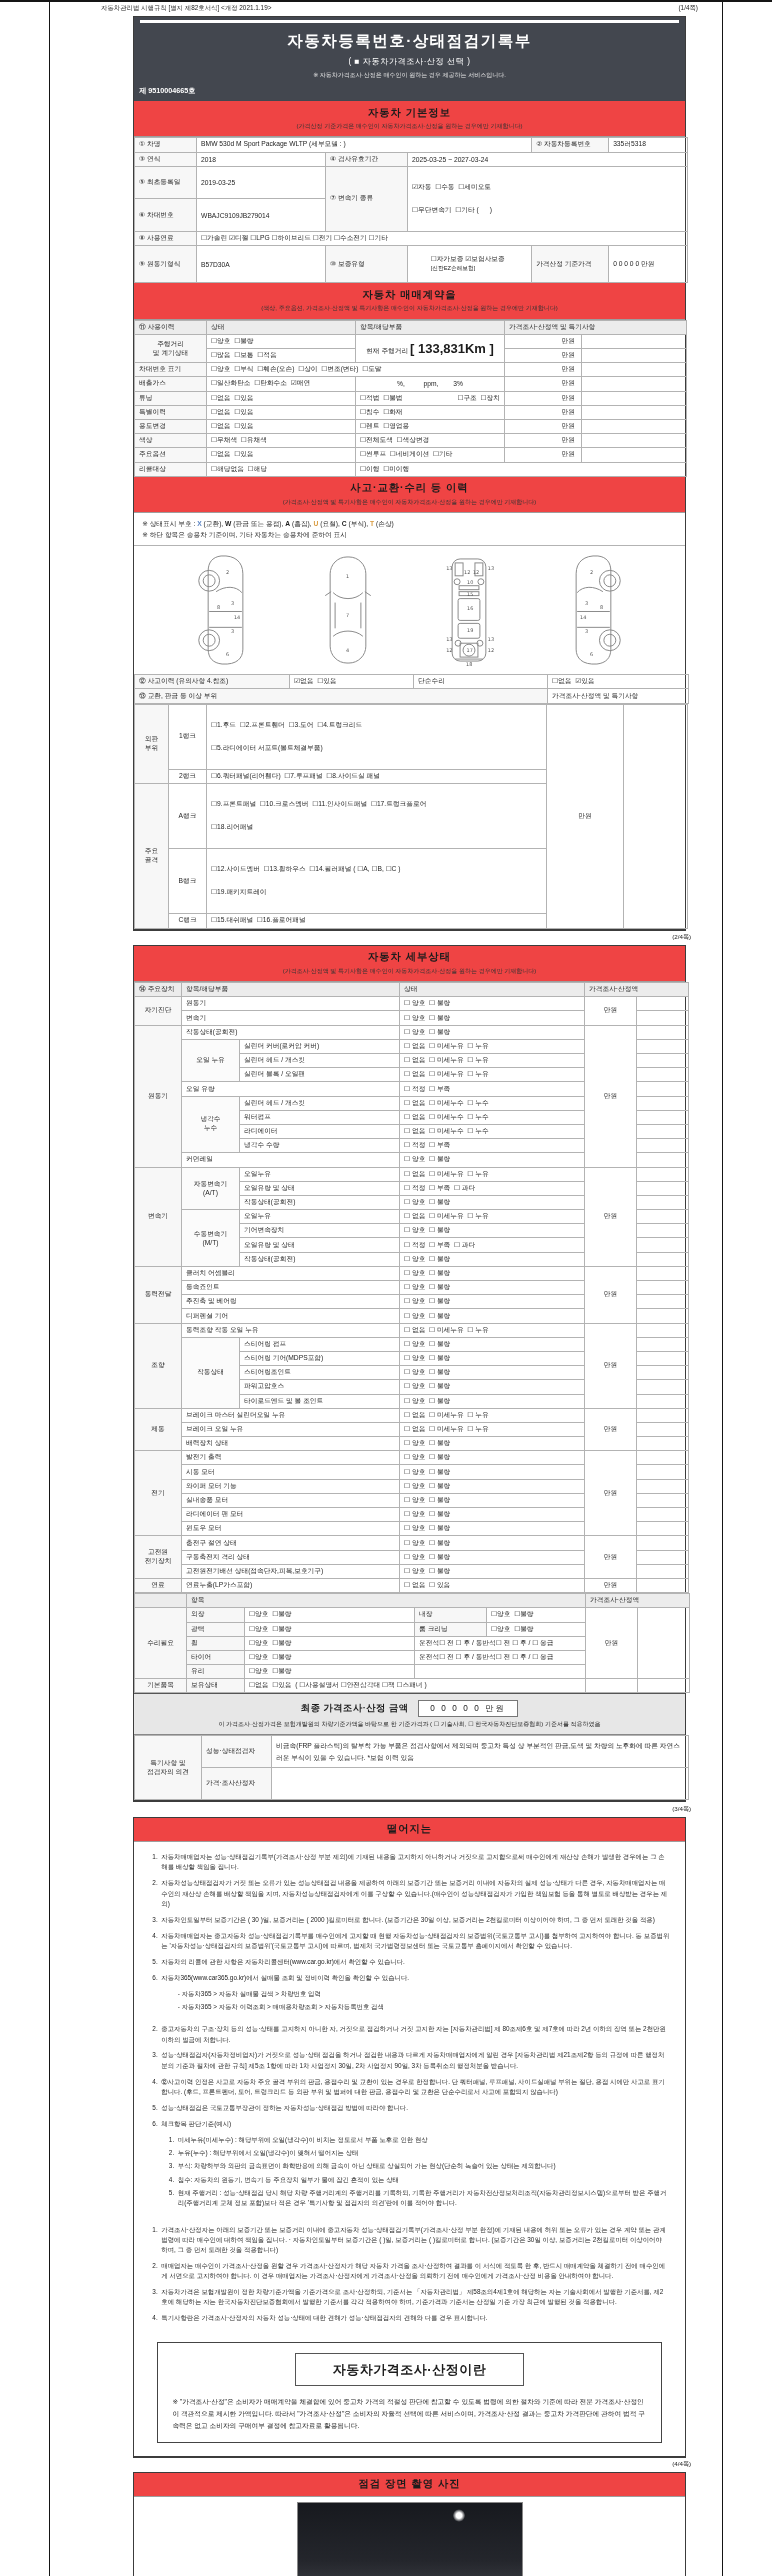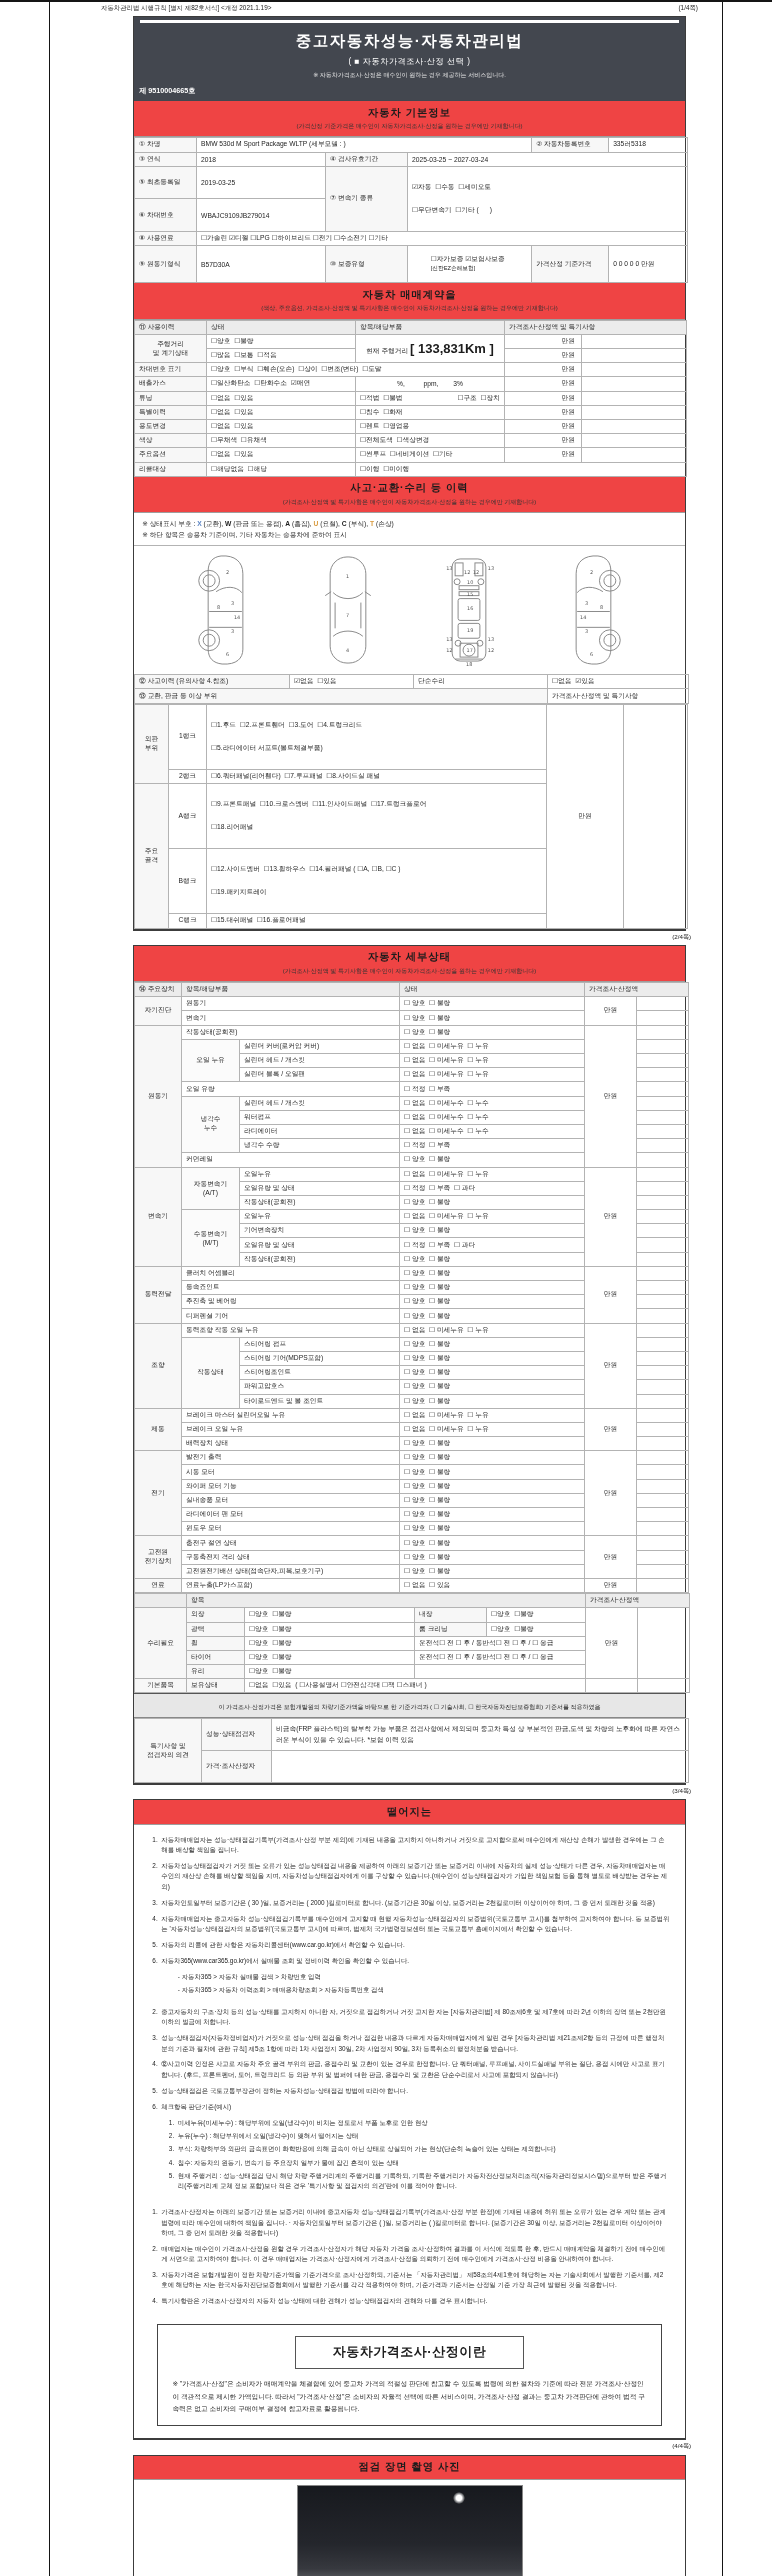--- a/index.html
+++ b/index.html
@@ -73,21 +73,21 @@
 <div class="meta">
   <span>자동차관리법 시행규칙 [별지 제82호서식] &lt;개정 2021.1.19&gt;</span>
   <span>(1/4쪽)</span>
 </div>
 
 <div class="content">
 
   <div class="pagebox">
     <div class="dark">
       <div class="whiterule"></div>
-      <div class="h-title">중고자동차성능·자동차관리법</div>
+      <div class="h-title">자동차등록번호·상태점검기록부</div>
       <div class="h-sub">( ■ 자동차가격조사·산정 선택 )</div>
       <div class="h-note">※ 자동차가격조사·산정은 매수인이 원하는 경우 제공하는 서비스입니다.</div>
       <div class="docno">제 9510004665호</div>
     </div>
 
     <div class="shead">
       <div class="t">자동차 기본정보</div>
       <div class="s">(가격산정 기준가격은 매수인이 자동차가격조사·산정을 원하는 경우에만 기재합니다)</div>
     </div>
     <table>
@@ -878,20 +878,24 @@
         <td class="gcell">기본품목</td>
         <td class="lab">보유상태</td>
         <td colspan="3" class="cbx">☐없음  ☐있음  ( ☐사용설명서 ☐안전삼각대 ☐잭 ☐스패너 )</td>
         <td></td>
         <td></td>
       </tr>
     </tbody>
       </table>
 
     <div class="finalband">
+      <div class="finalrow">
+        <span class="fl">최종 가격조사·산정 금액</span>
+        <span class="fv">0 0 0 0 0 만원</span>
+      </div>
       <div class="finalnote">이 가격조사·산정가격은 보험개발원의 차량기준가액을 바탕으로 한 기준가격과 ( ☐ 기술사회, ☐ 한국자동차진단보증협회) 기준서를 적용하였음</div>
     </div>
 
     <table>
       <colgroup>
           <col style="width:67px">
           <col style="width:70px">
           <col style="width:417px">
         </colgroup>
       <tbody>

